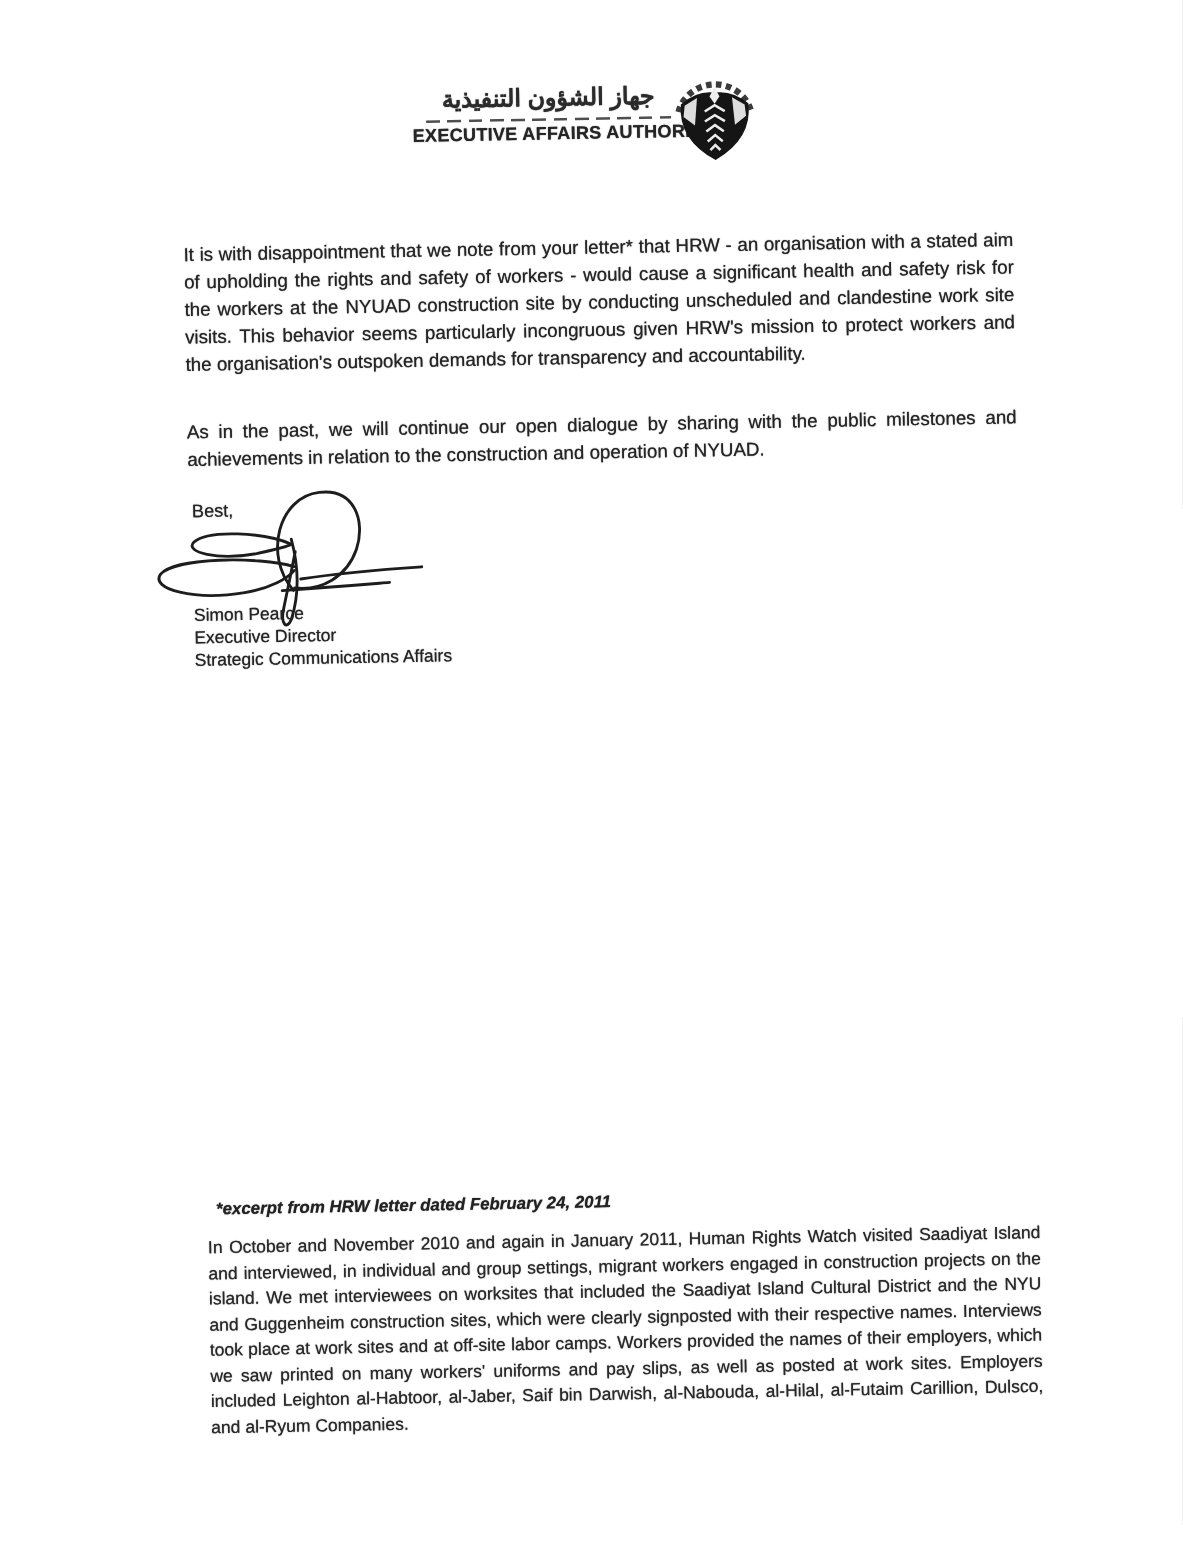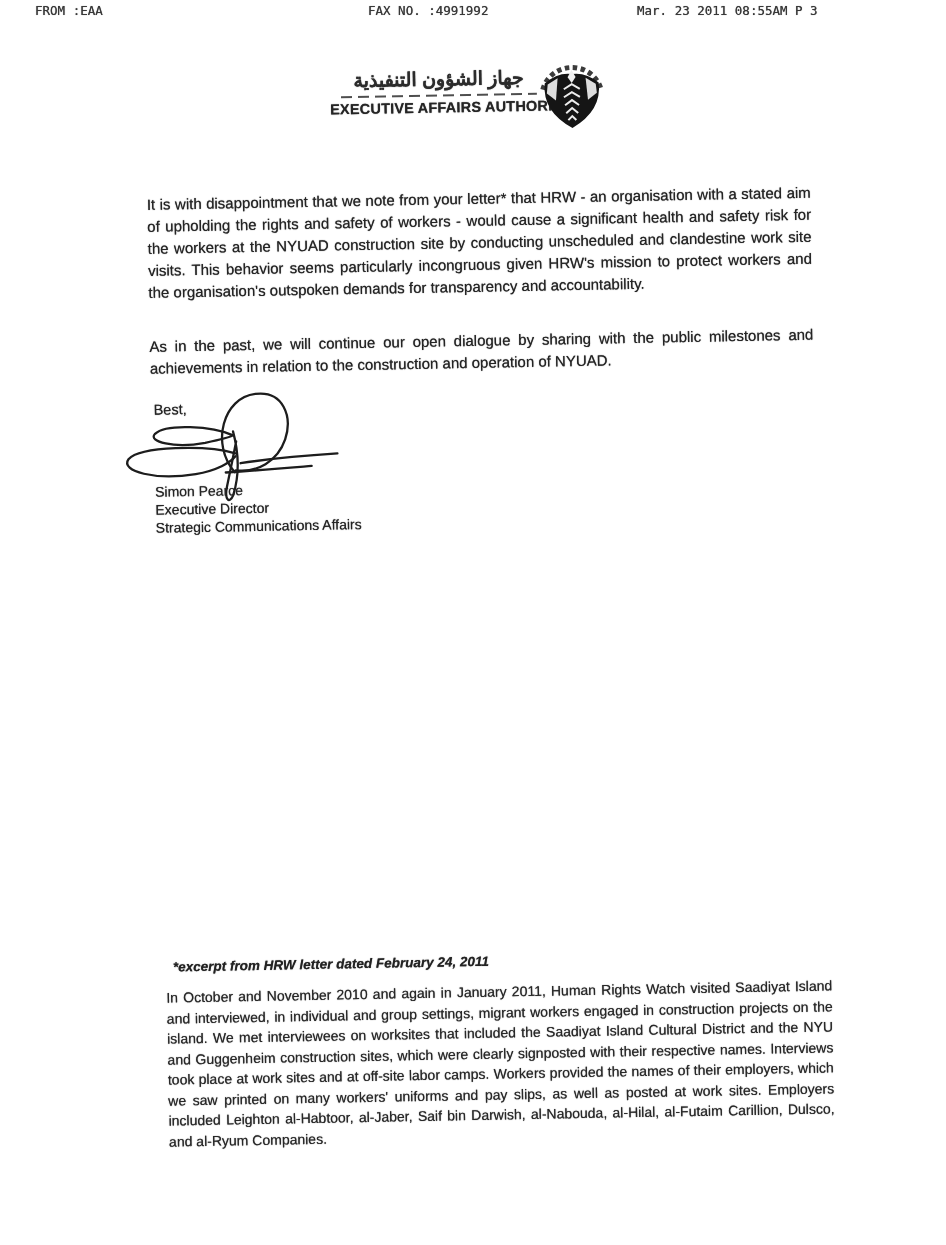--- a/index.html
+++ b/index.html
@@ -59,25 +59,20 @@
     position:absolute;left:167px;top:954px;font-size:13.5px;font-weight:700;
     font-style:italic;color:#222;
   }
   .footnote-text{left:160px;top:982px;width:666px;font-size:14px;line-height:20.5px;color:#282828;}
 </style>
 </head>
 <body>
 
 <div class="page">
 
-  <div class="fax-header">
-    <span class="fax-from">FROM :EAA</span>
-    <span class="fax-no">FAX NO. :4991992</span>
-    <span class="fax-datetime">Mar. 23 2011 08:55AM P 3</span>
-  </div>
 
   <div class="scan">
 
     <div class="letterhead">
       <div class="arabic-name txt">جهاز الشؤون التنفيذية</div>
       <div class="arabic-underline"></div>
       <div class="english-name txt">EXECUTIVE AFFAIRS AUTHORITY</div>
     </div>
 
     <svg class="emblem" width="72" height="80" viewBox="0 0 72 80" aria-hidden="true">

